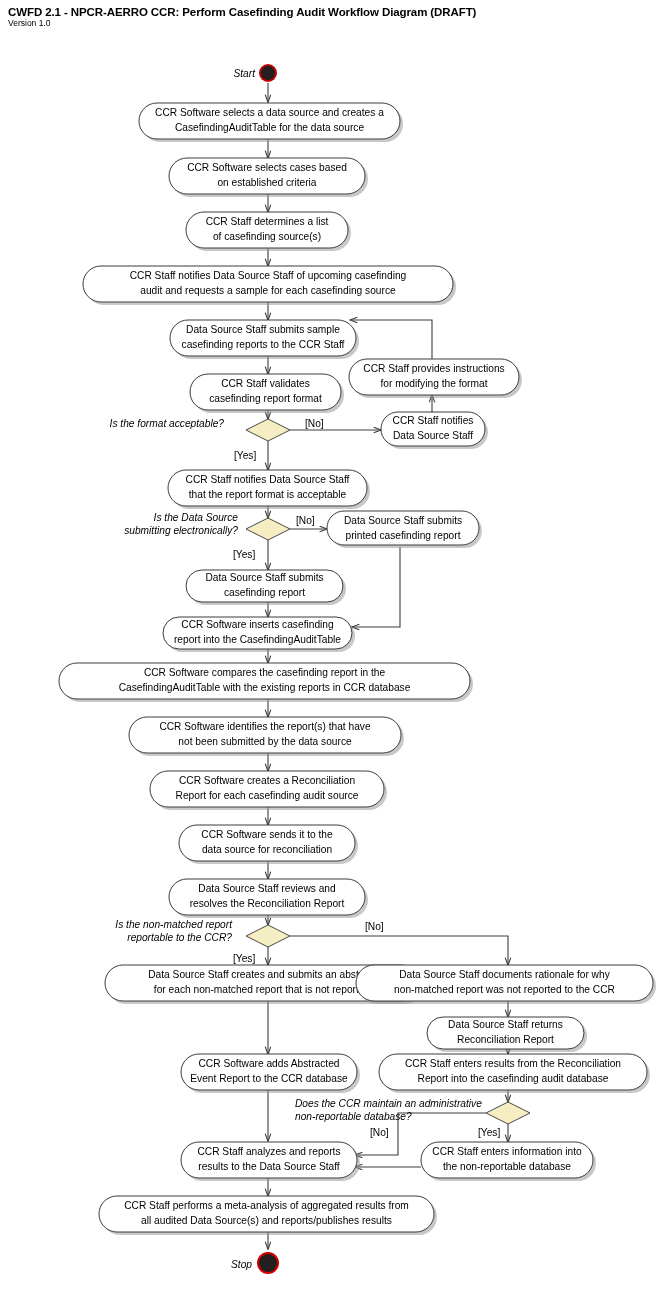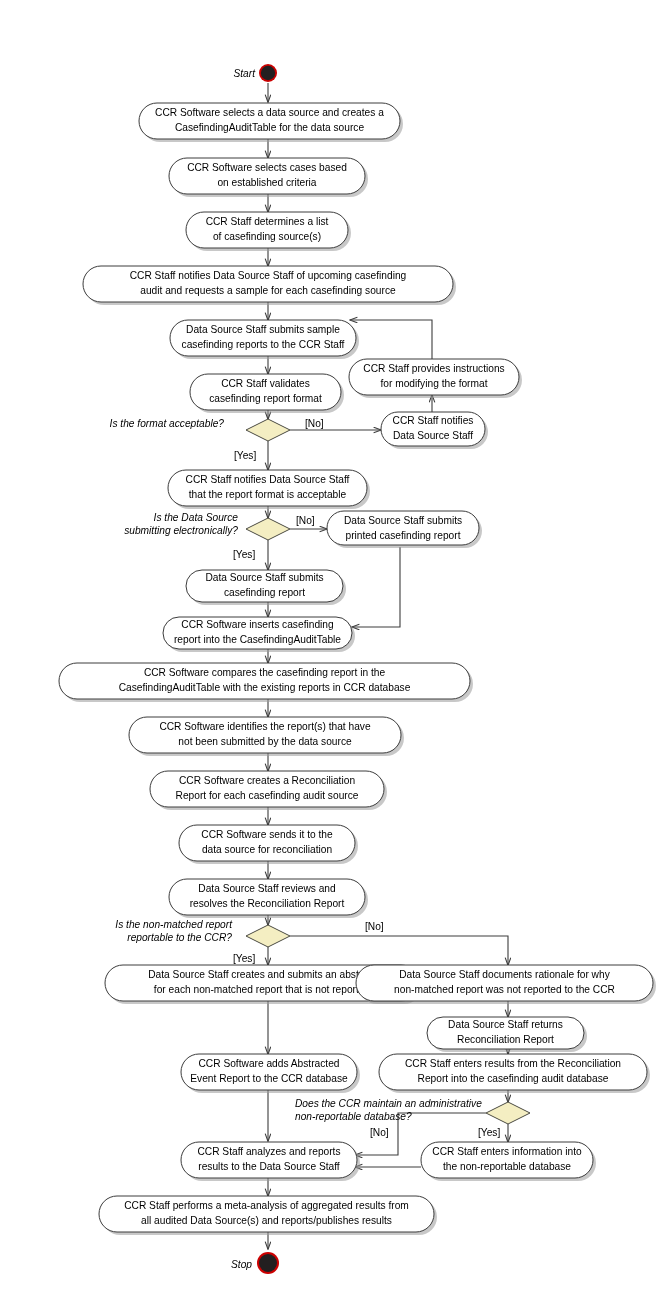--- a/index.html
+++ b/index.html
@@ -78,20 +78,22 @@
   }
   .shadow-shape {
     fill: #9a9a9a;
     opacity: 0.55;
   }
 </style>
 </head>
 <body>
 
 <div id="header">
+  <div id="doc-title">CWFD 2.1 - NPCR-AERRO CCR:  Perform Casefinding Audit Workflow Diagram (DRAFT)</div>
+  <div class="sub-line">Version 1.0</div>
 </div>
 
 <svg id="canvas" width="657" height="1292" viewBox="0 0 657 1292" xmlns="http://www.w3.org/2000/svg">
 
   <defs>
     <marker id="arrow" markerWidth="10" markerHeight="10" refX="8.6" refY="3" orient="auto" markerUnits="userSpaceOnUse">
       <path d="M1.2,0.2 L9,3 L1.2,5.8" fill="none" stroke="#3c3c3c" stroke-width="1.1"></path>
     </marker>
   </defs>
 

